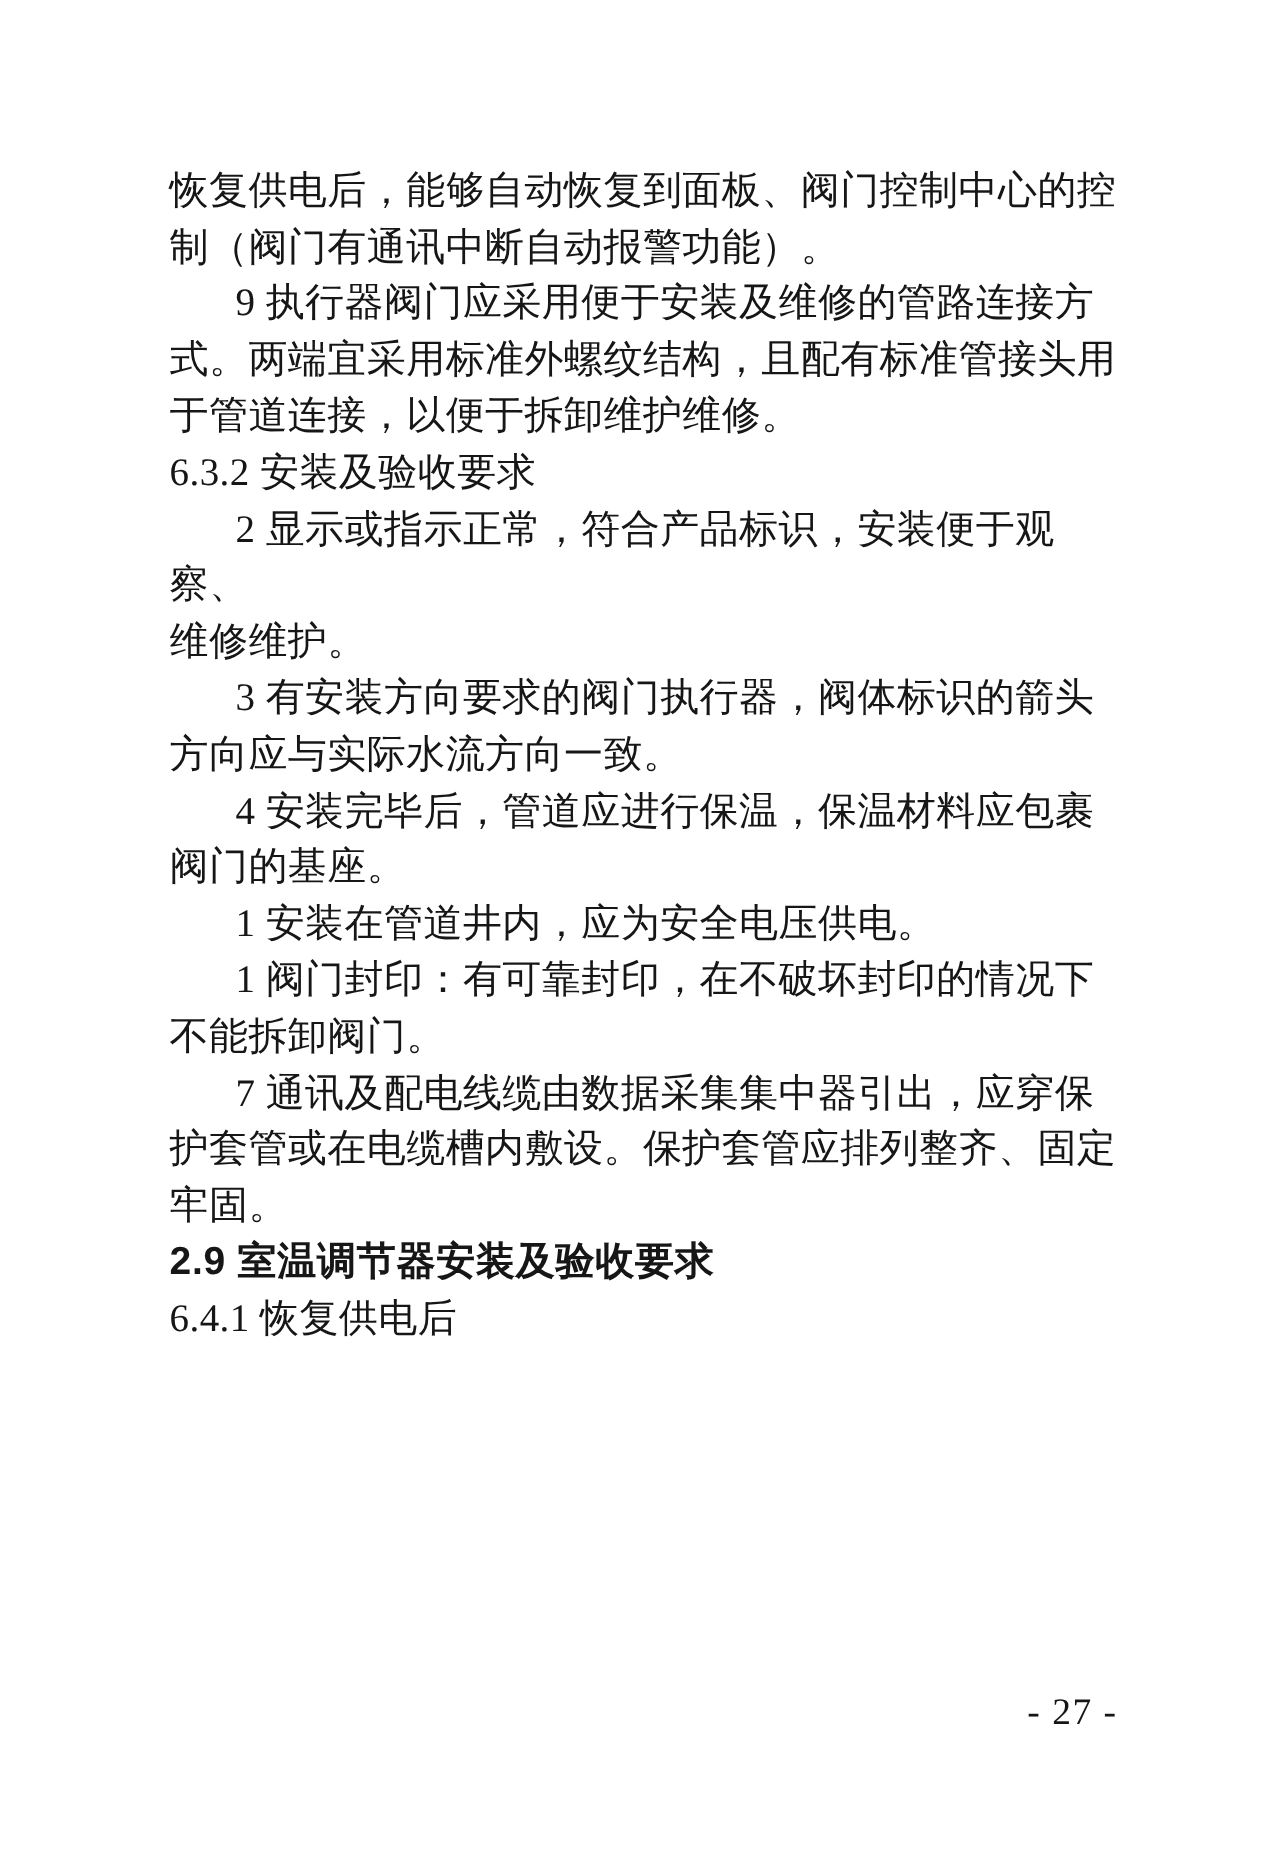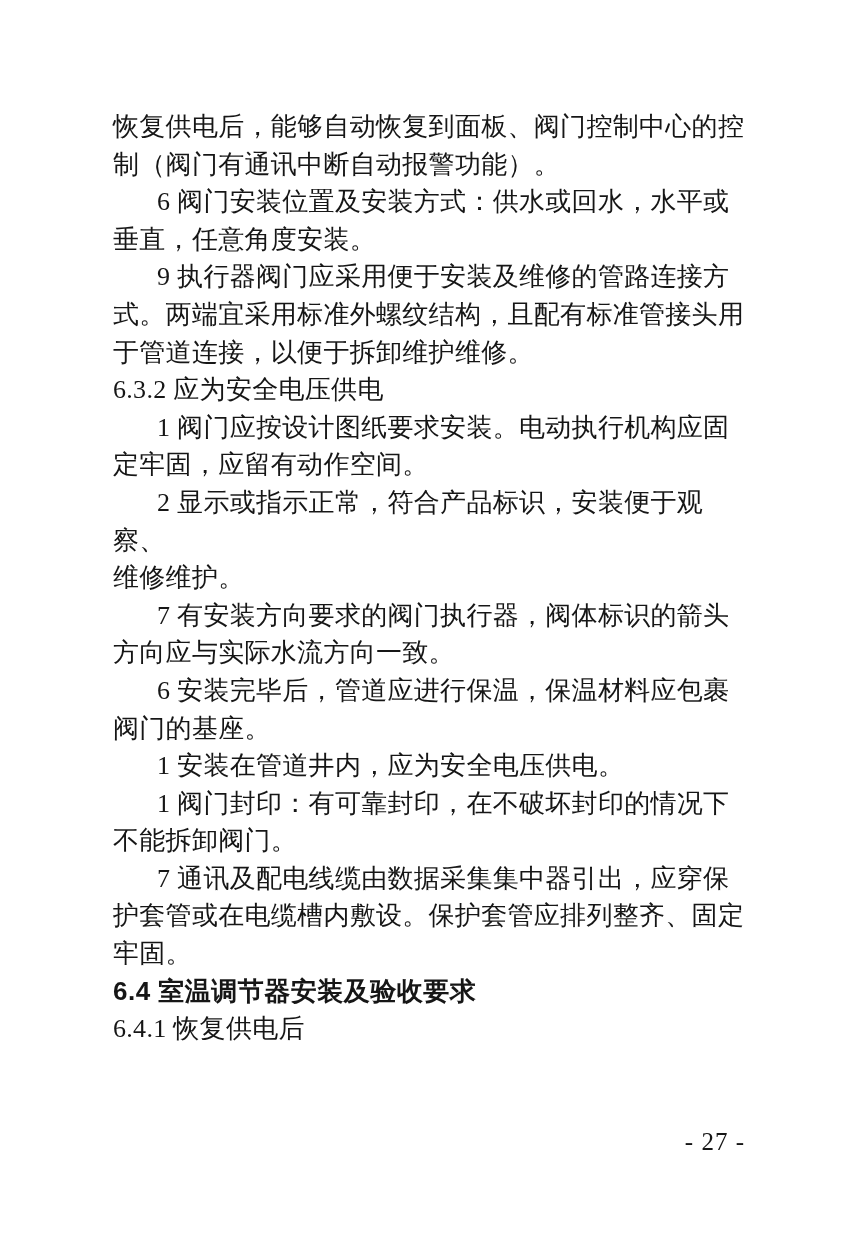--- a/index.html
+++ b/index.html
@@ -53,37 +53,33 @@
     text-align: center;
   }
 </style>
 </head>
 <body>
 
 <div class="page">
   <div class="content">
       <div class="para body">恢复供电后，能够自动恢复到面板、阀门控制中心的控
 制（阀门有通讯中断自动报警功能）。</div>
-      <div class="para body indent">6 阀门安装位置及安装方式：供水或回水，水平或
-垂直，任意角度安装。</div>
       <div class="para body indent">9 执行器阀门应采用便于安装及维修的管路连接方
 式。两端宜采用标准外螺纹结构，且配有标准管接头用
 于管道连接，以便于拆卸维护维修。</div>
-      <div class="para heading3">6.3.2 应为安全电压供电</div>
-      <div class="para body indent">1 阀门应按设计图纸要求安装。电动执行机构应固
-定牢固，应留有动作空间。</div>
+      <div class="para heading3">6.3.2 安装及验收要求</div>
       <div class="para body indent">2 显示或指示正常，符合产品标识，安装便于观察、
 维修维护。</div>
-      <div class="para body indent">7 有安装方向要求的阀门执行器，阀体标识的箭头
+      <div class="para body indent">3 有安装方向要求的阀门执行器，阀体标识的箭头
 方向应与实际水流方向一致。</div>
-      <div class="para body indent">6 安装完毕后，管道应进行保温，保温材料应包裹
+      <div class="para body indent">4 安装完毕后，管道应进行保温，保温材料应包裹
 阀门的基座。</div>
       <div class="para body indent">1 安装在管道井内，应为安全电压供电。</div>
       <div class="para body indent">1 阀门封印：有可靠封印，在不破坏封印的情况下
 不能拆卸阀门。</div>
       <div class="para body indent">7 通讯及配电线缆由数据采集集中器引出，应穿保
 护套管或在电缆槽内敷设。保护套管应排列整齐、固定
 牢固。</div>
-      <div class="para heading2">6.4 室温调节器安装及验收要求</div>
+      <div class="para heading2">2.9 室温调节器安装及验收要求</div>
       <div class="para heading3">6.4.1 恢复供电后</div>
     </div>
   <div class="page-number">- 27 -</div>
 </div>
 
 </body></html>

